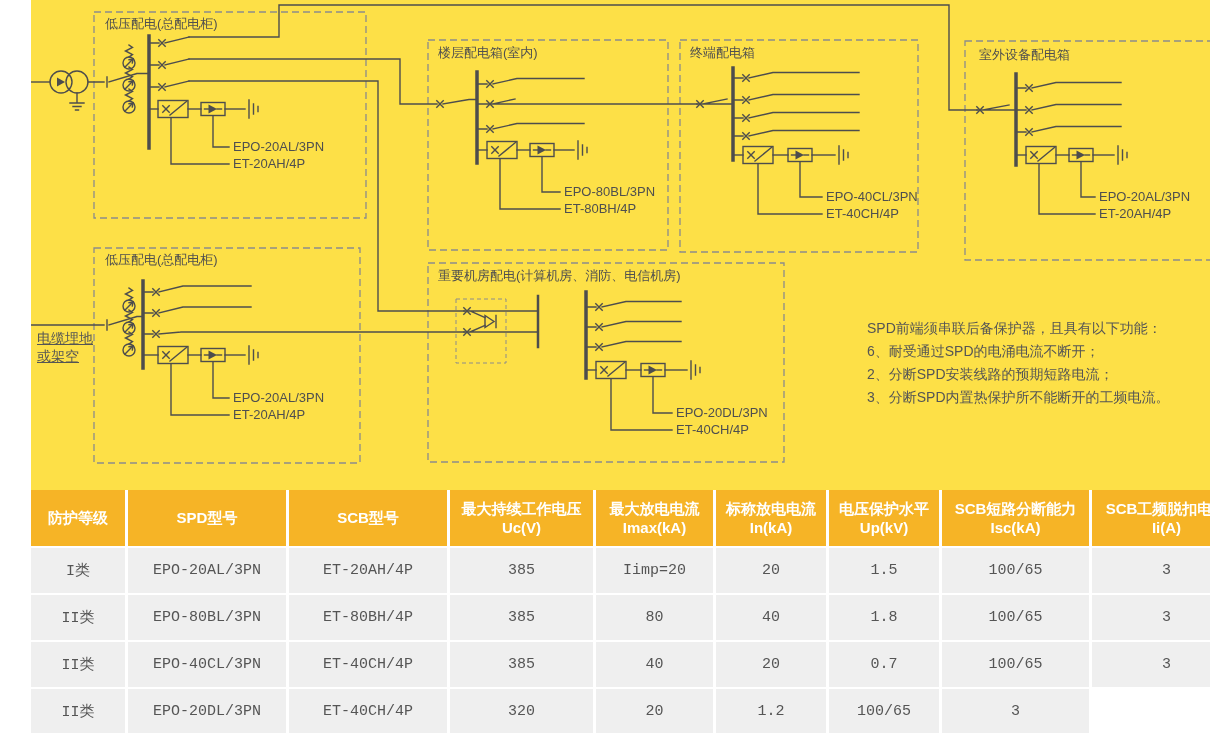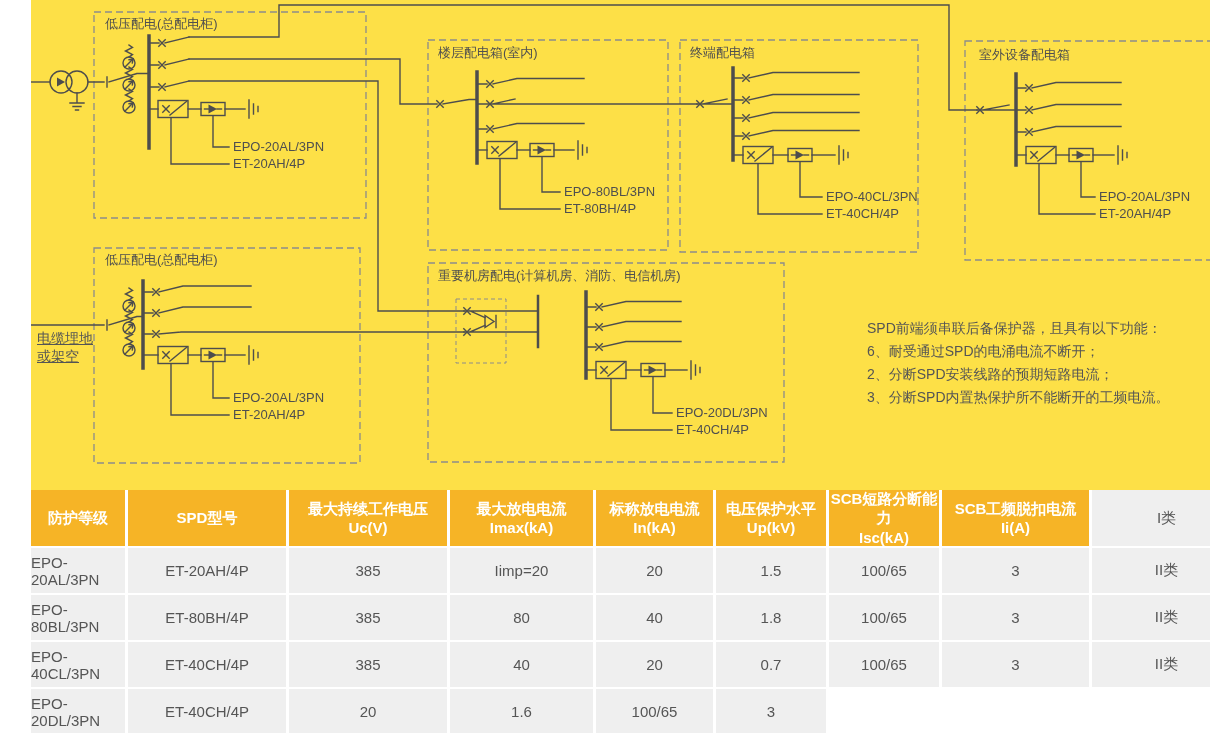--- a/index.html
+++ b/index.html
@@ -14,21 +14,21 @@
   .lbl{position:absolute;color:#4f4f4f;font-size:13px;line-height:1.15;white-space:nowrap;}
   .lbl.big{font-size:14px;color:#555;text-decoration:underline;}
   .notes{position:absolute;color:#555;font-size:14px;white-space:nowrap;}
   .spec-table{position:absolute;left:0;top:490px;width:1210px;height:285px;
     display:grid;grid-template-columns:94px 158px 158px 143px 117px 110px 110px 147px 149px;
     grid-template-rows:56px repeat(4,45px);gap:2px 3px;background:#fff;}
   .th{background:var(--header-bg);color:var(--header-text);font-weight:bold;font-size:15px;
       display:flex;align-items:center;justify-content:center;text-align:center;
       white-space:pre-line;line-height:1.3;}
   .td{background:var(--cell-bg);color:var(--text);font-size:15px;
-      display:flex;align-items:center;justify-content:center;}
+      display:flex;align-items:center;justify-content:center;font-family:Liberation Mono, monospace;}
   .fillp{fill:#4d4d4d;stroke:none;}
 </style>
 </head>
 <body>
 
 <div class="stage">
 
   <div class="diagram">
     <svg width="1210" height="486" viewBox="0 0 1210 486">
       <defs>
@@ -231,20 +231,21 @@
 
     <div class="notes" style="left:836px;top:320px">SPD前端须串联后备保护器，且具有以下功能：</div>
     <div class="notes" style="left:836px;top:343px">6、耐受通过SPD的电涌电流不断开；</div>
     <div class="notes" style="left:836px;top:366px">2、分断SPD安装线路的预期短路电流；</div>
     <div class="notes" style="left:836px;top:389px">3、分断SPD内置热保护所不能断开的工频电流。</div>
   </div>
 
   <div class="spec-table">
     <div class="th">防护等级</div>
     <div class="th">SPD型号</div>
+    <div class="th">SCB型号</div>
     <div class="th">最大持续工作电压
 Uc(V)</div>
     <div class="th">最大放电电流
 Imax(kA)</div>
     <div class="th">标称放电电流
 In(kA)</div>
     <div class="th">电压保护水平
 Up(kV)</div>
     <div class="th">SCB短路分断能力
 Isc(kA)</div>
@@ -277,19 +278,20 @@
     <div class="td">385</div>
     <div class="td">40</div>
     <div class="td">20</div>
     <div class="td">0.7</div>
     <div class="td">100/65</div>
     <div class="td">3</div>
 
     <div class="td">II类</div>
     <div class="td">EPO-20DL/3PN</div>
     <div class="td">ET-40CH/4P</div>
+    <div class="td">320</div>
     <div class="td">20</div>
-    <div class="td">1.6</div>
+    <div class="td">1.2</div>
     <div class="td">100/65</div>
     <div class="td">3</div>
   </div>
 
 </div>
 
 </body></html>

